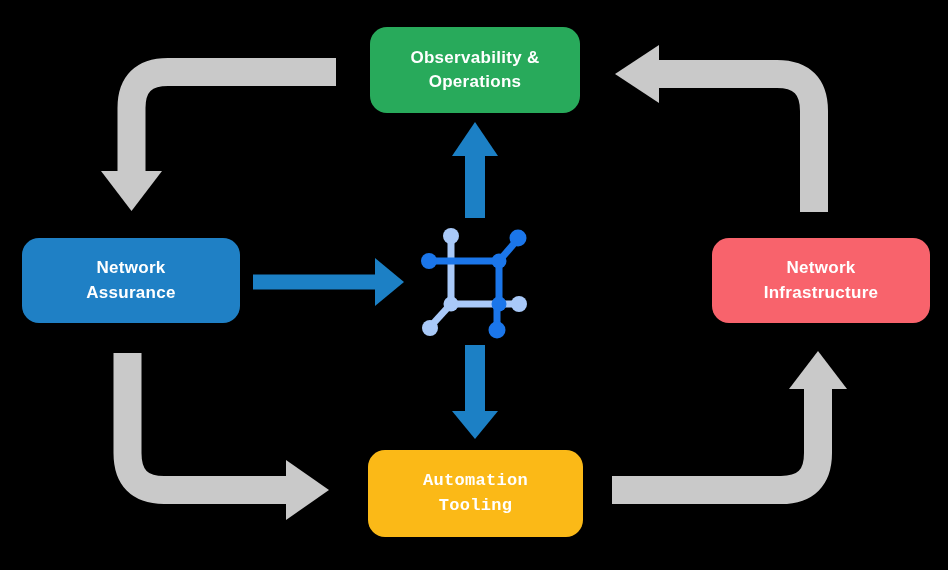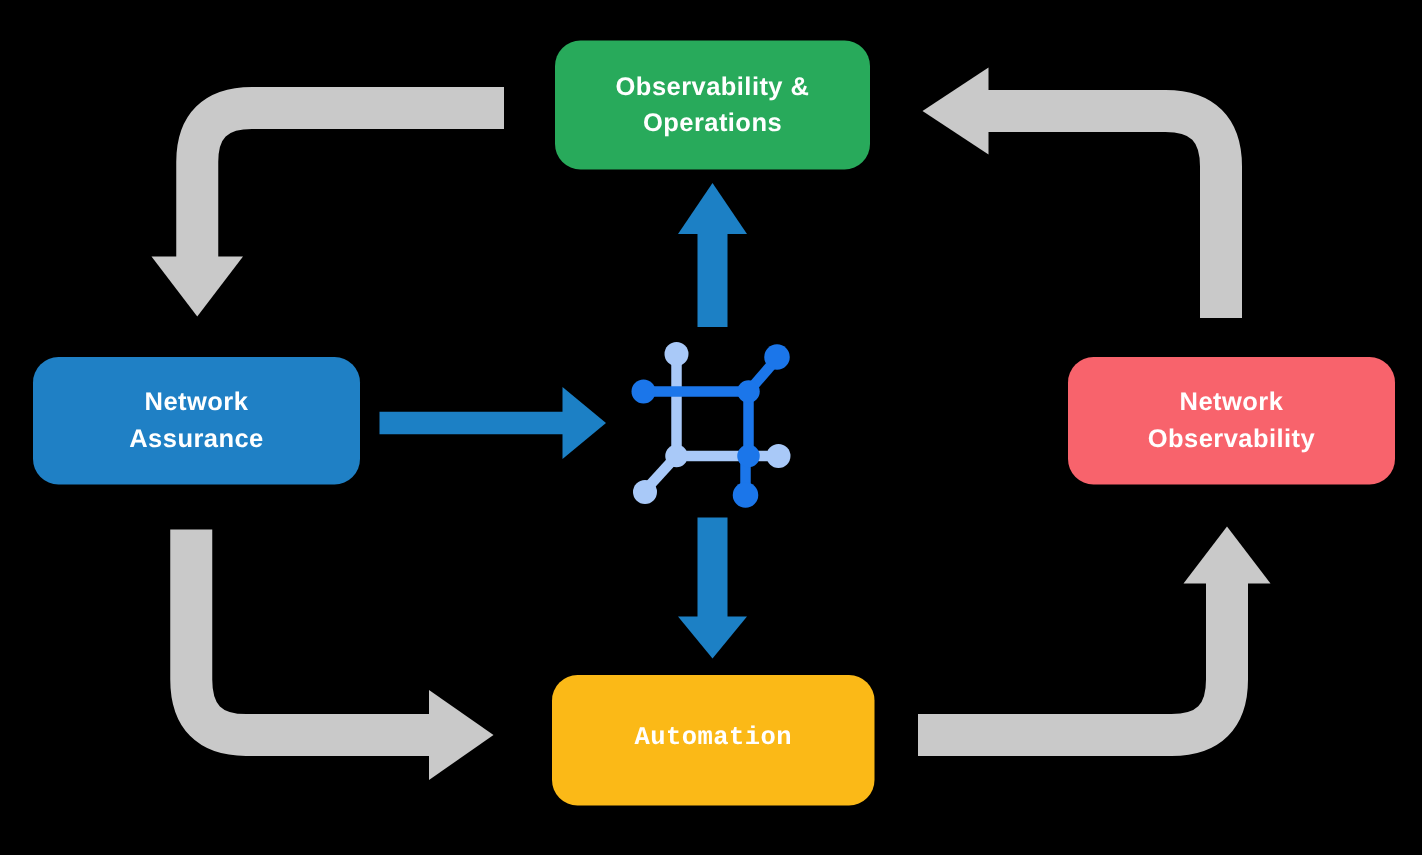--- a/index.html
+++ b/index.html
@@ -125,23 +125,24 @@
   <div class="node node-operations">
     <div class="node-label">
       <span>Network</span>
       <span>Assurance</span>
     </div>
   </div>
 
   <div class="node node-infrastructure">
     <div class="node-label">
       <span>Network</span>
-      <span>Observability</span>
+      <span>Infrastructure</span>
     </div>
   </div>
 
   <div class="node node-automation">
     <div class="node-label">
       <span>Automation</span>
+      <span>Tooling</span>
     </div>
   </div>
 
 </div>
 
 </body></html>

